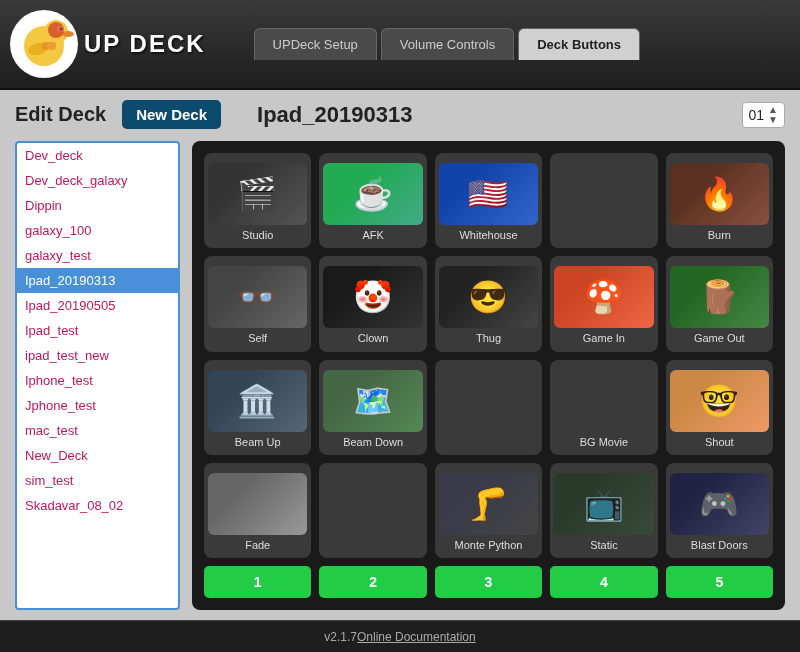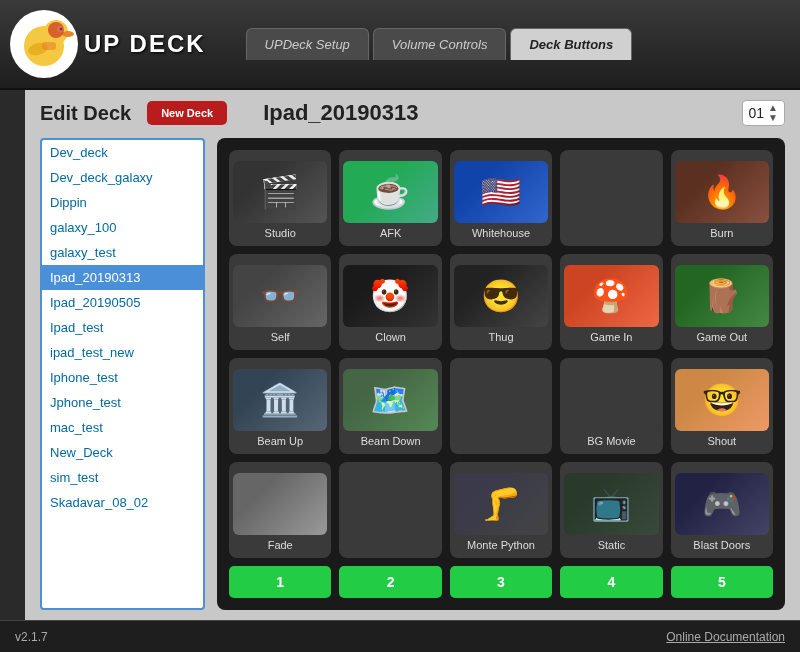--- a/index.html
+++ b/index.html
@@ -41,22 +41,21 @@
     .logo-text {
       font-size: 24px;
       font-weight: bold;
       color: #fff;
       letter-spacing: 2px;
       text-shadow: 1px 1px 3px #000;
     }
     .nav-tabs {
       display: flex;
       gap: 4px;
-      margin-left: 20px;
-      font-style: italic;
+      margin-left: 28px;
     }
     .nav-tab {
       padding: 8px 18px;
       border-radius: 6px 6px 0 0;
       background: #4a4a4a;
       color: #ccc;
       cursor: pointer;
       font-size: 13px;
       border: 1px solid #666;
       border-bottom: none;
@@ -68,41 +67,40 @@
       font-weight: bold;
     }
 
     
     .main {
       background: #c8c8c8;
       height: calc(652px - 90px - 32px);
       display: flex;
       flex-direction: column;
       padding: 10px 15px;
-      margin-left: 25px;
     }
 
     .edit-bar {
       display: flex;
       align-items: center;
       margin-bottom: 12px;
       gap: 16px;
     }
     .edit-title {
       font-size: 20px;
       font-weight: bold;
       color: #222;
     }
     .new-deck-btn {
-      background: #b91c1c;
+      background: #0c4a6e;
       color: #fff;
       border: none;
       border-radius: 5px;
       padding: 6px 14px;
-      font-size: 11px;
+      font-size: 15px;
       cursor: pointer;
       font-weight: bold;
     }
 
     .deck-name-area {
       display: flex;
       align-items: center;
       gap: 10px;
       margin-left: 20px;
       flex: 1;
@@ -143,21 +141,21 @@
     .sidebar {
       width: 165px;
       background: #fff;
       border: 2px solid #4a90d9;
       border-radius: 4px;
       overflow-y: auto;
       flex-shrink: 0;
     }
     .sidebar-item {
       padding: 5px 8px;
-      color: #0369a1;
+      color: #be185d;
       cursor: pointer;
       font-size: 13px;
       white-space: nowrap;
     }
     .sidebar-item.selected {
       background: #4a90d9;
       color: #fff;
     }
 
     
@@ -230,21 +228,21 @@
       cursor: pointer;
       text-align: center;
     }
 
     
     .footer {
       background: #1e1e1e;
       height: 32px;
       display: flex;
       align-items: center;
-      justify-content: space-between;
+      justify-content: center;
       padding: 0 15px;
       border-top: 1px solid #444;
     }
     .footer-version {
       color: #aaa;
       font-size: 12px;
     }
     .footer-link {
       color: #aaa;
       font-size: 12px;

